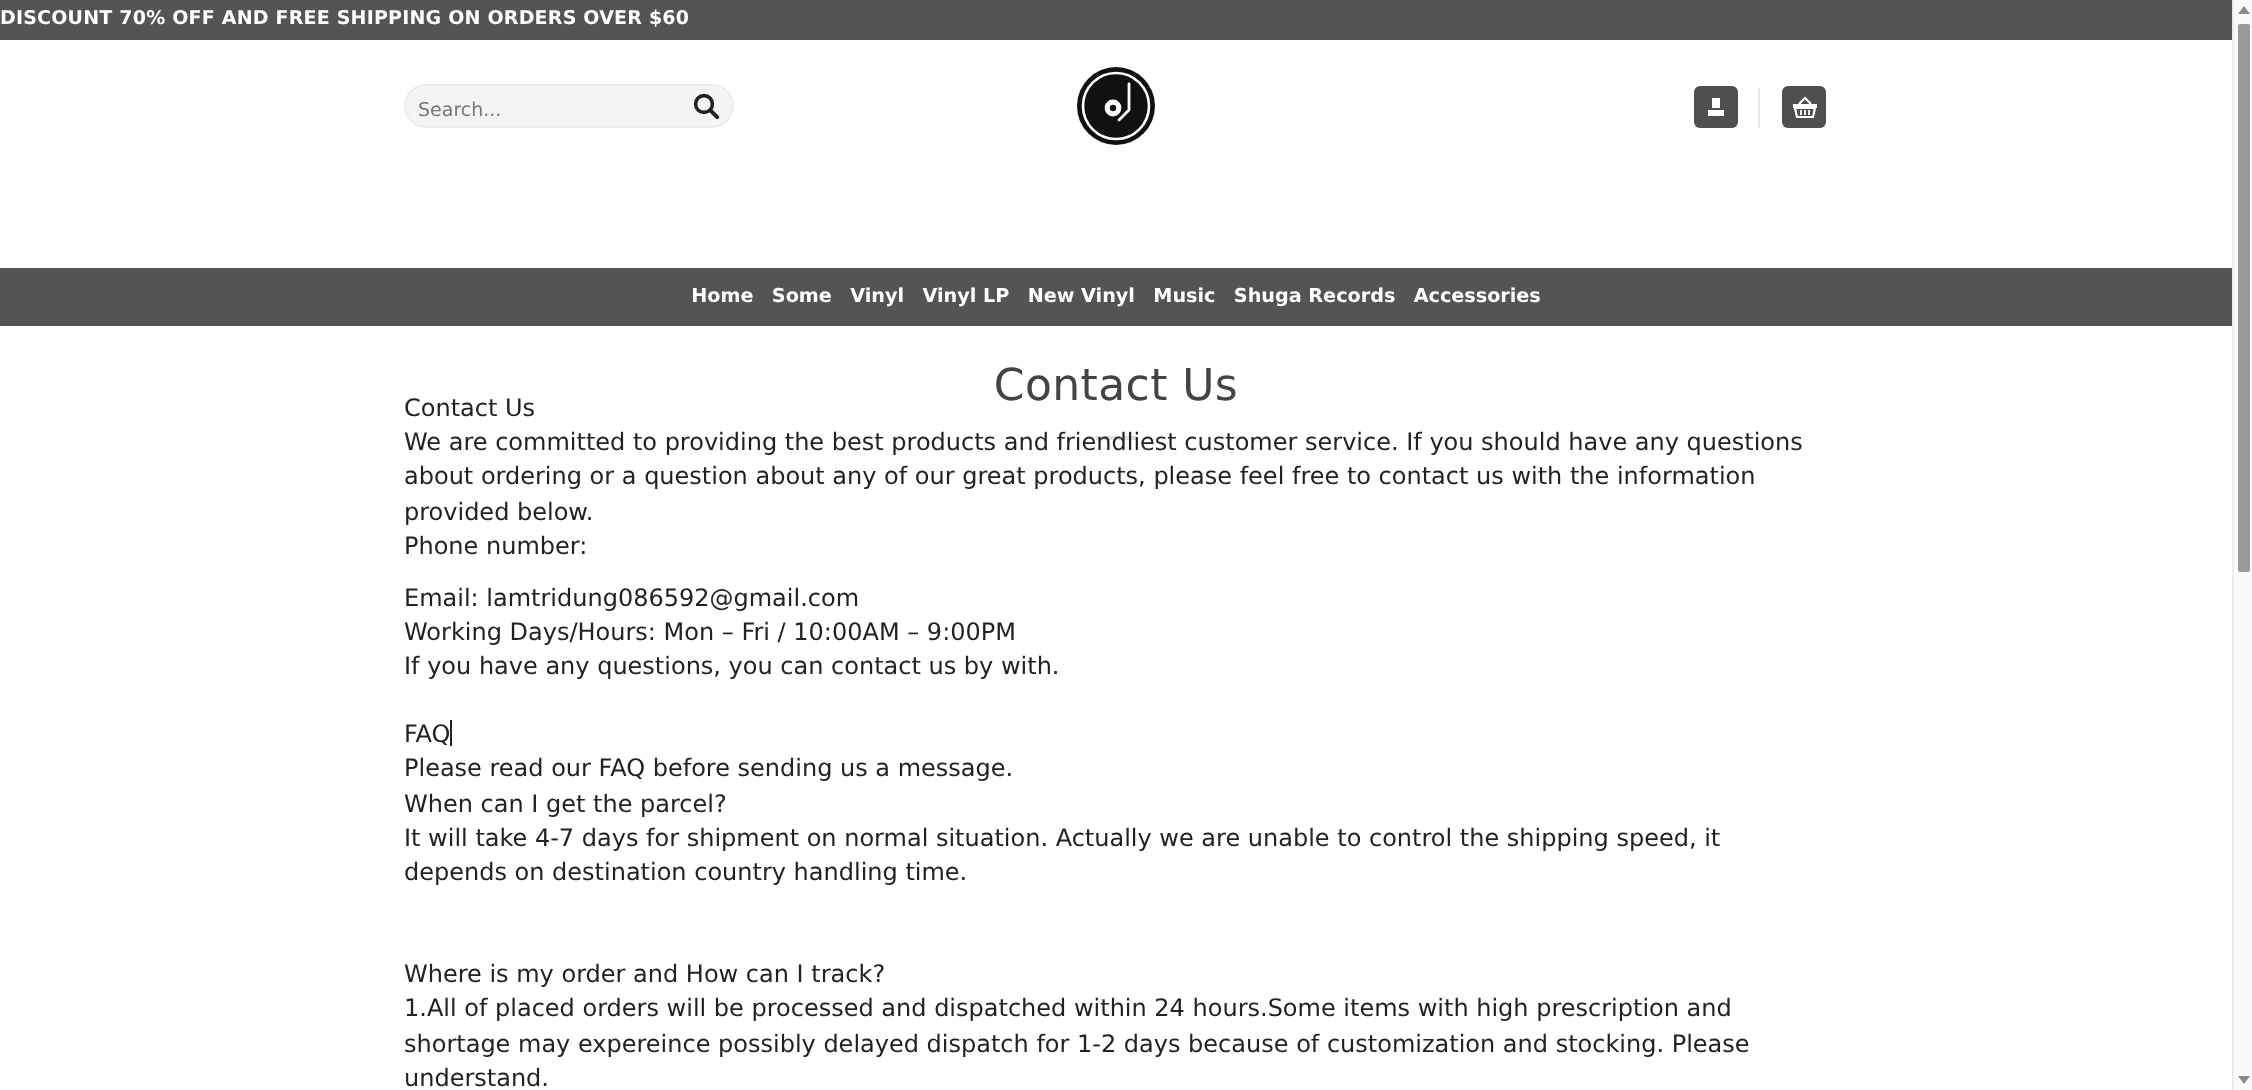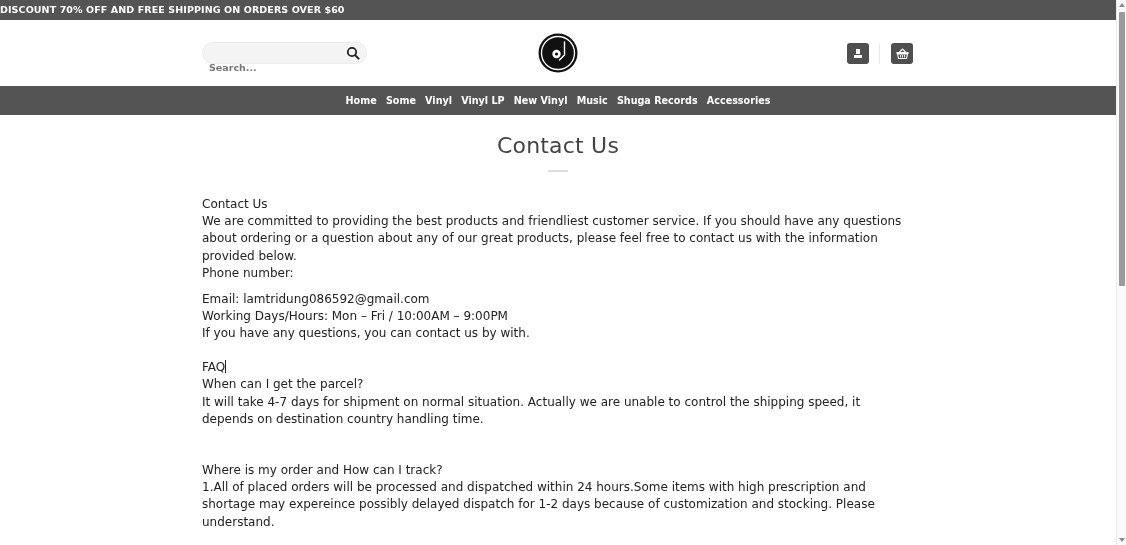--- a/index.html
+++ b/index.html
@@ -5,32 +5,32 @@
     * { box-sizing: border-box; margin: 0; padding: 0; }
     html, body { width: 1126px; height: 545px; overflow: hidden; background: #ffffff; }
     body { font-family: "DejaVu Sans", "Liberation Sans", sans-serif; color: #222; position: relative; }
 
     .page { position: absolute; left: 0; top: 0; width: 1116px; height: 545px; overflow: hidden; }
 
     .topbar { height: 20px; background: #545454; color: #fff; font-size: 9.5px; font-weight: bold; text-align: left; line-height: 20px; letter-spacing: 0.1px; }
 
     .header { position: relative; height: 66px; background: #fff; }
     .search { position: absolute; left: 202px; top: 22px; width: 165px; height: 22px; background: #f4f4f4; border: 1px solid #ececec; border-radius: 12px; }
-    .search input { position: absolute; left: 6px; top: 16px; width: 130px; height: 17px; border: none; background: transparent; font-family: "DejaVu Sans", sans-serif; font-size: 9.5px; color: #666; outline: none; font-weight: bold; }
+    .search input { position: absolute; left: 6px; top: 4px; width: 130px; height: 17px; border: none; background: transparent; font-family: "DejaVu Sans", sans-serif; font-size: 9.5px; color: #666; outline: none; }
     .search input::placeholder { color: #777; }
     .search .sicon { position: absolute; right: 6px; top: 3px; width: 14px; height: 14px; }
 
     .logo { position: absolute; left: 538px; top: 13px; width: 40px; height: 40px; }
 
     .icon-btn { position: absolute; top: 23px; width: 22px; height: 21px; background: #4f4f4f; border-radius: 3px; display: flex; align-items: center; justify-content: center; }
     .icon-btn.account { left: 847px; }
     .icon-btn.cart { left: 891px; }
     .divider-v { position: absolute; left: 879px; top: 24px; width: 1px; height: 20px; background: #e8e8e8; }
 
-    .nav { height: 29px; background: #545454; display: flex; justify-content: center; align-items: center; gap: 0; }
+    .nav { height: 29px; background: #545454; display: flex; justify-content: center; align-items: center; gap: 0; margin-top: 48px; }
     .nav a { color: #fff; text-decoration: none; font-size: 9.6px; font-weight: bold; padding: 0 4.6px; line-height: 29px; white-space: nowrap; }
 
     .title-wrap { text-align: center; padding-top: 17px; }
     .page-title { font-size: 22px; font-weight: normal; color: #444; letter-spacing: 0.2px; line-height: 28px; }
     .title-divider { width: 20px; height: 2px; background: #dcdcdc; margin: 10px auto 0; }
 
     .content { position: absolute; left: 202px; top: 196px; width: 712px; font-size: 12px; line-height: 17.2px; color: #222; }
     .content p { margin: 0; }
     .gap-sm { height: 8.5px; }
     .gap-md { height: 17px; }
@@ -104,20 +104,21 @@
   <div class="content">
     <p>Contact Us</p>
     <p>We are committed to providing the best products and friendliest customer service. If you should have any questions about ordering or a question about any of our great products, please feel free to contact us with the information provided below.</p>
     <p>Phone number:</p>
     <div class="gap-sm"></div>
     <p>Email: lamtridung086592@gmail.com</p>
     <p>Working Days/Hours: Mon – Fri / 10:00AM – 9:00PM</p>
     <p>If you have any questions, you can contact us by with.</p>
     <div class="gap-md"></div>
     <p><span>FAQ</span><span class="cursor"></span></p>
+    <p>Please read our FAQ before sending us a message.</p>
     <p>When can I get the parcel?</p>
     <p>It will take 4-7 days for shipment on normal situation. Actually we are unable to control the shipping speed, it depends on destination country handling time.</p>
     <div class="gap-lg"></div>
     <p>Where is my order and How can I track?</p>
     <p>1.All of placed orders will be processed and dispatched within 24 hours.Some items with high prescription and shortage may expereince possibly delayed dispatch for 1-2 days because of customization and stocking. Please understand.</p>
 
   </div>
 </div>
 
 <div class="scrollbar">

